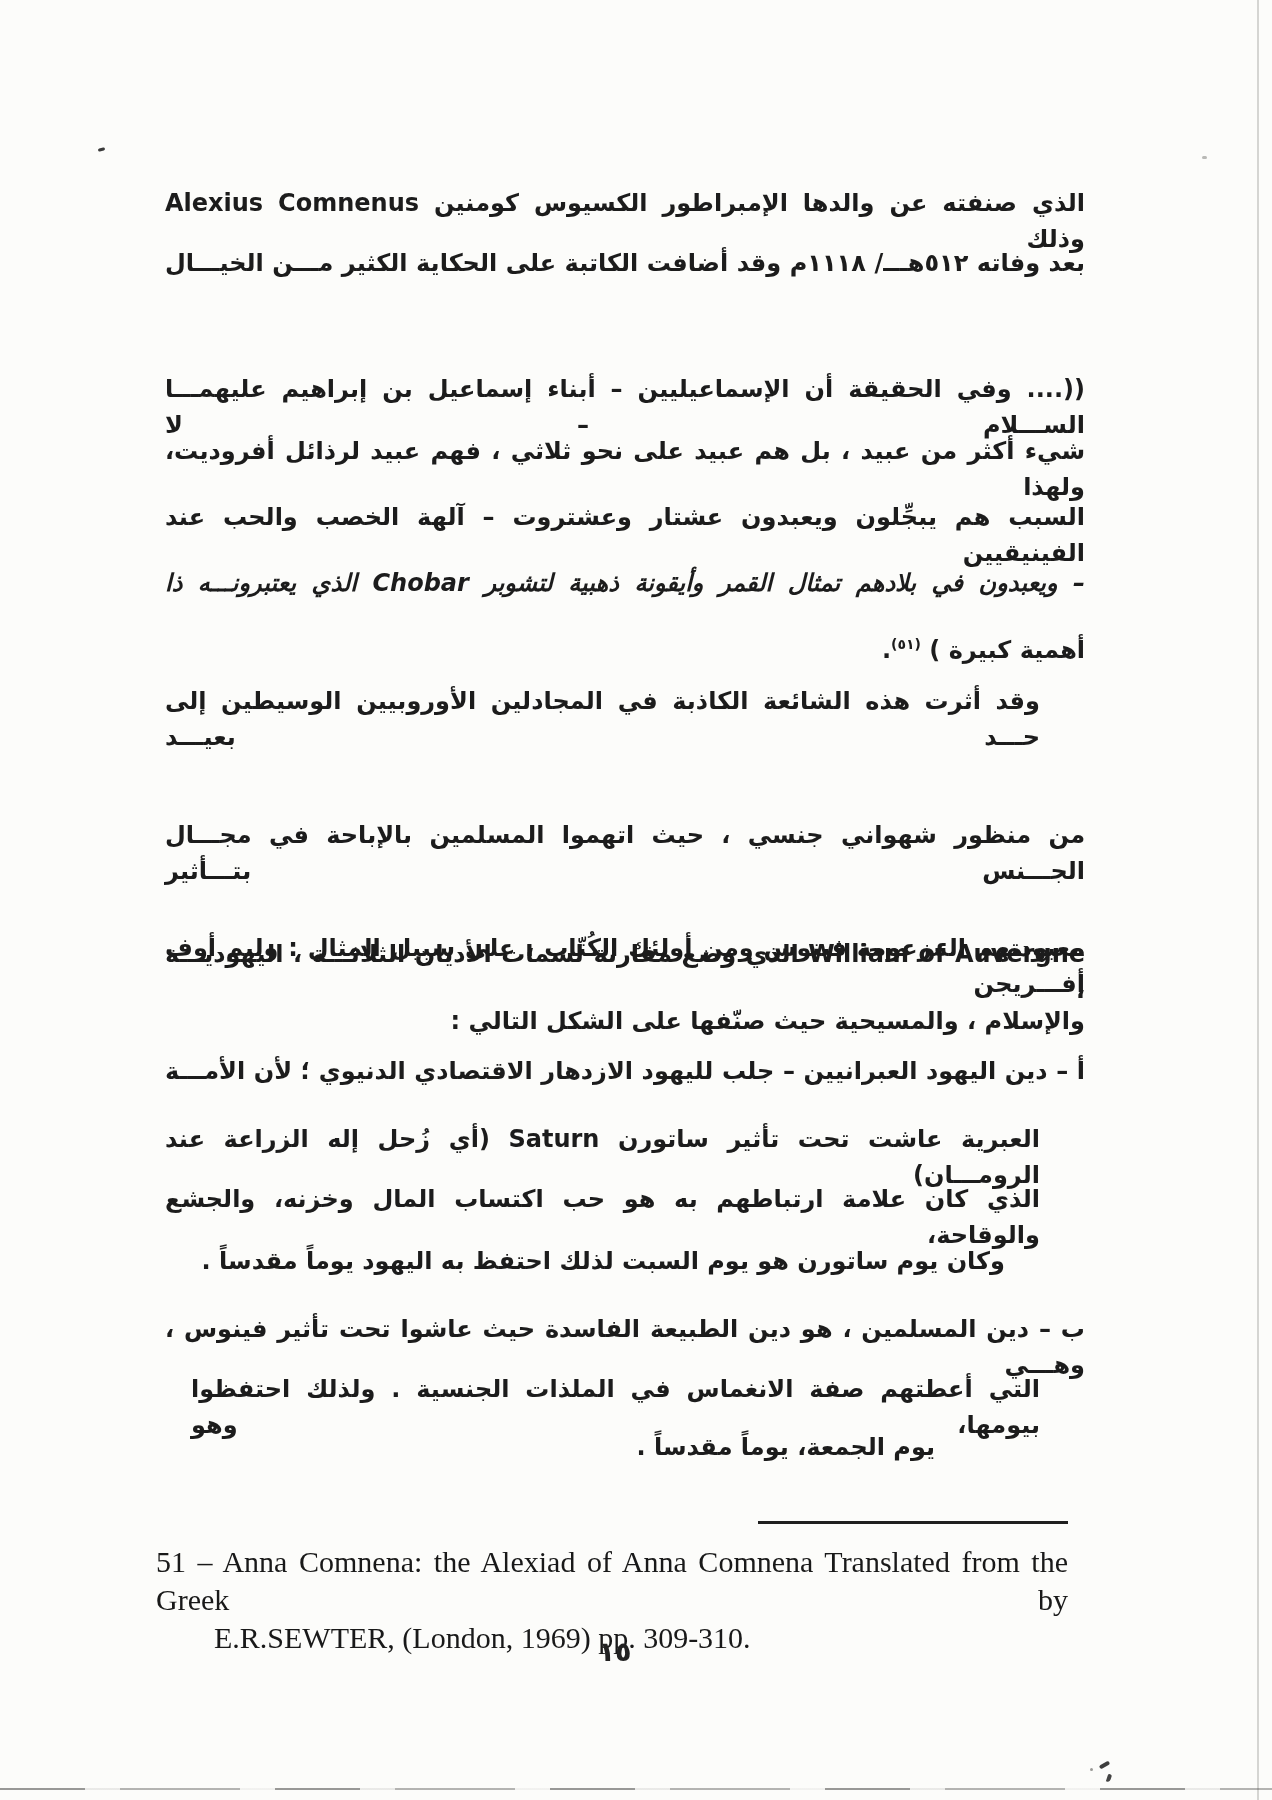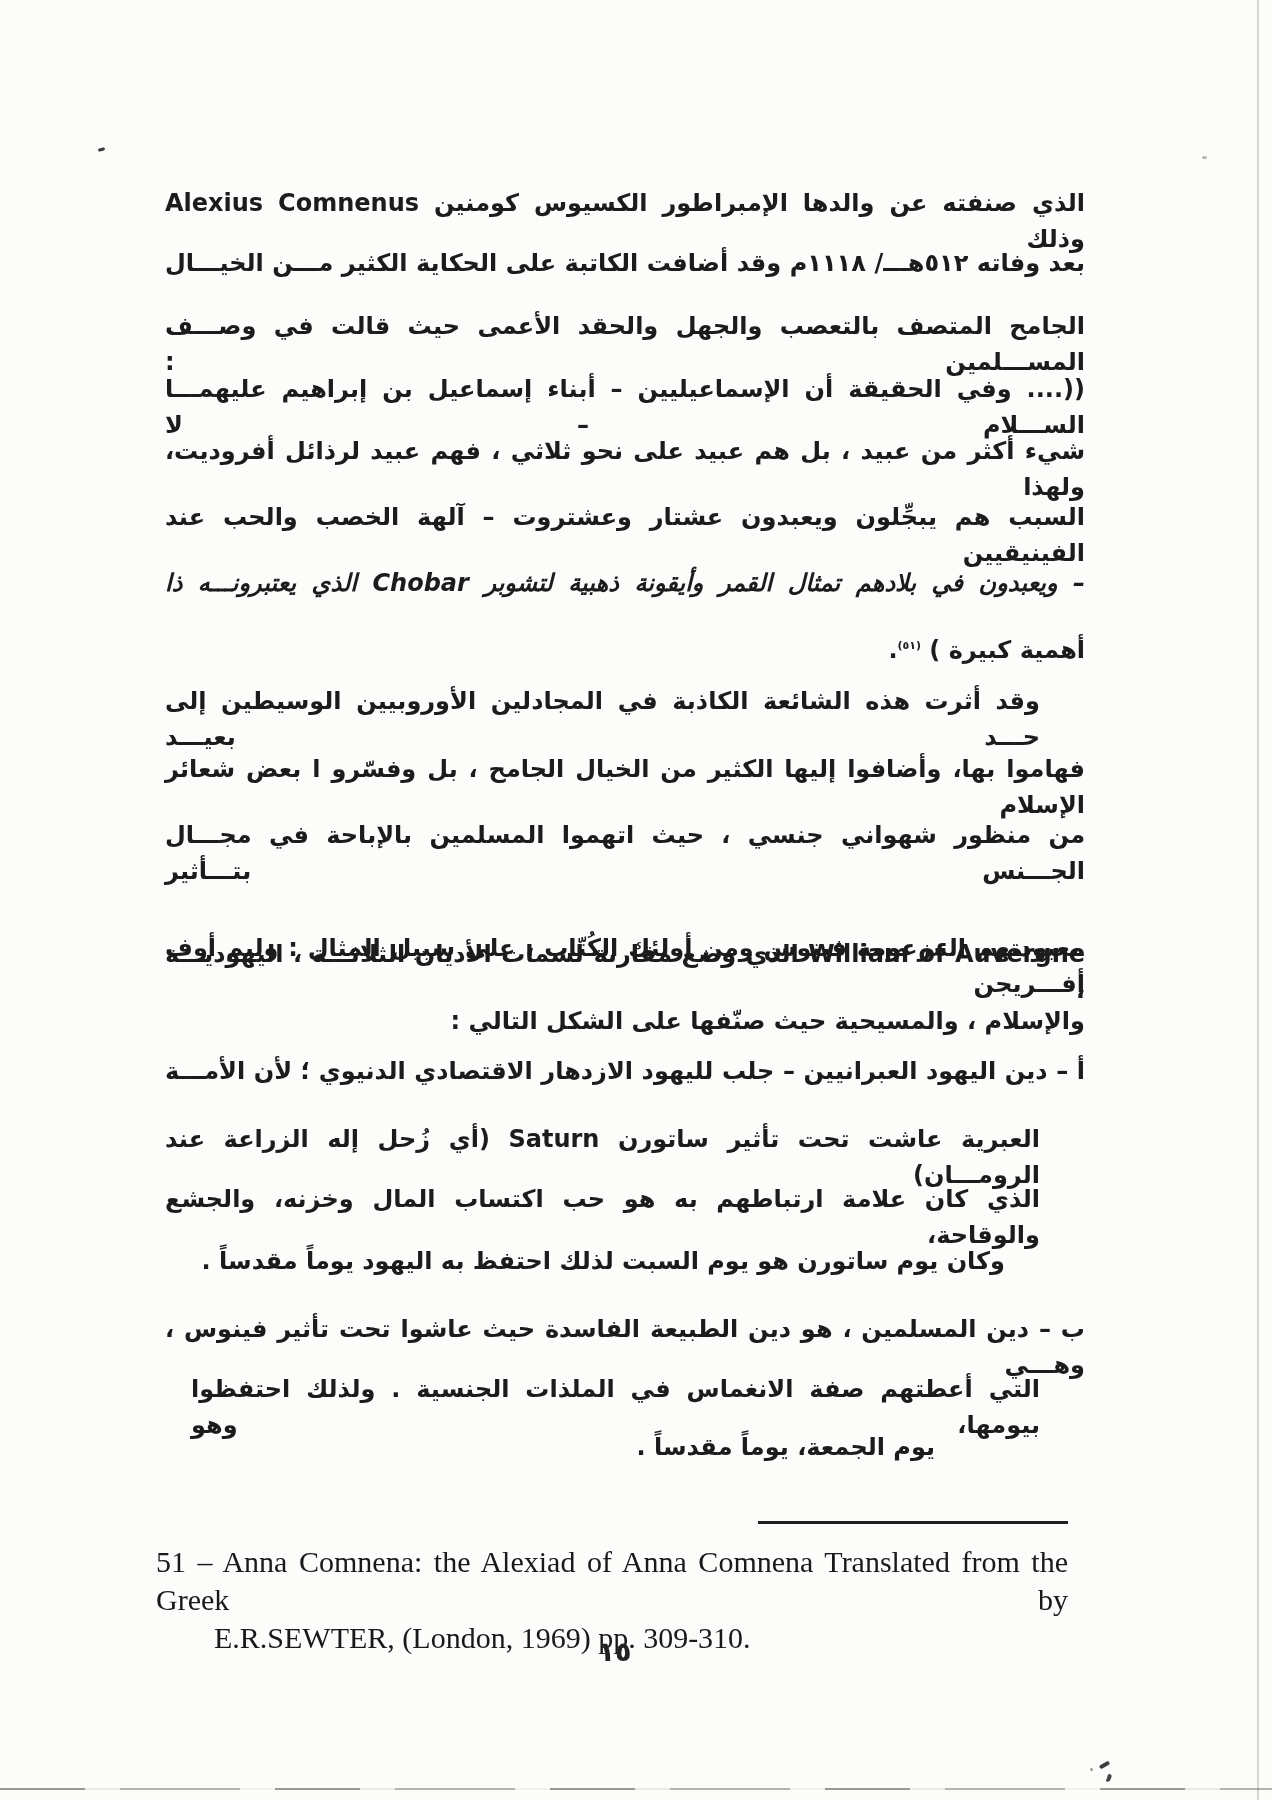--- a/index.html
+++ b/index.html
@@ -18,21 +18,21 @@
     direction:rtl;
     font-family:"DejaVu Sans",sans-serif;
     font-weight:bold;
     font-size:24px;
     line-height:36px;
     color:#1c1c1c;
     text-align:right;
   }
   .tline.j{text-align:justify;text-align-last:justify;}
   .tline sup{
-    font-size:11px;
+    font-size:14px;
     vertical-align:super;
     line-height:0;
   }
   
   .footnote-rule{
     position:absolute;left:758px;top:1521px;width:310px;height:3px;
     background:#1f1f1f;
   }
   .footnote{
     position:absolute;left:156px;top:1543px;width:912px;
@@ -70,28 +70,26 @@
   }
 </style>
 </head>
 <body>
 
 <div class="page">
 
   <div class="textblock" id="lines-container">
       <div class="tline j" dir="rtl" style="top: 185px;">الذي صنفته عن والدها الإمبراطور الكسيوس كومنين Alexius  Comnenus وذلك</div>
       <div class="tline j" dir="rtl" style="top: 245px;">بعد وفاته ٥١٢هـــ/ ١١١٨م وقد أضافت الكاتبة على الحكاية الكثير مـــن الخيـــال</div>
-      <div class="tline j" dir="rtl" style="top: 308px;">الجامح المتصف بالتعصب والجهل والحقد الأعمى حيث قالت في وصـــف المســـلمين :</div>
       <div class="tline j" dir="rtl" style="top: 371px;">((.... وفي الحقيقة أن الإسماعيليين – أبناء إسماعيل بن إبراهيم عليهمـــا الســـلام – لا</div>
       <div class="tline j" dir="rtl" style="top: 433px;">شيء أكثر من عبيد ، بل هم عبيد على نحو ثلاثي ، فهم عبيد لرذائل أفروديت، ولهذا</div>
       <div class="tline j" dir="rtl" style="top: 499px;">السبب هم يبجِّلون ويعبدون عشتار وعشتروت – آلهة الخصب والحب عند الفينيقيين</div>
       <div class="tline j" dir="rtl" style="top: 565px; font-style: italic;">– ويعبدون في بلادهم تمثال القمر وأيقونة ذهبية لتشوبر Chobar الذي يعتبرونـــه ذا</div>
       <div class="tline" dir="rtl" style="top: 632px;"><span>أهمية كبيرة ) </span><sup>(٥١)</sup><span>.</span></div>
       <div class="tline j" dir="rtl" style="top: 683px; padding-right: 45px;">وقد أثرت هذه الشائعة الكاذبة في المجادلين الأوروبيين الوسيطين إلى حـــد بعيـــد</div>
-      <div class="tline j" dir="rtl" style="top: 751px;">فهاموا بها، وأضافوا إليها الكثير من الخيال الجامح ، بل وفسّرو ا بعض شعائر الإسلام</div>
       <div class="tline j" dir="rtl" style="top: 817px;">من منظور شهواني جنسي ، حيث اتهموا المسلمين بالإباحة في مجـــال الجـــنس بتـــأثير</div>
       <div class="tline j" dir="rtl" style="top: 906px; margin-top: 24px;">معبودتهم المزعومة فينوس ومن أولئك الكُتّاب ، على سبيل المثال : وليم أوف أفـــريجن</div>
       <div class="tline j" dir="rtl" style="top: 936px;">William of Auvergne الذي وضع مقارنة لسمات الأديان الثلاثـــة ، اليهوديـــة ،</div>
       <div class="tline" dir="rtl" style="top: 1003px;">والإسلام ، والمسيحية حيث صنّفها على الشكل التالي :</div>
       <div class="tline j" dir="rtl" style="top: 1053px;">أ – دين اليهود العبرانيين – جلب لليهود الازدهار الاقتصادي الدنيوي ؛ لأن الأمـــة</div>
       <div class="tline j" dir="rtl" style="top: 1121px; padding-right: 45px;">العبرية عاشت تحت تأثير ساتورن Saturn (أي زُحل إله الزراعة عند الرومـــان)</div>
       <div class="tline j" dir="rtl" style="top: 1181px; padding-right: 45px;">الذي كان علامة ارتباطهم به هو حب اكتساب المال وخزنه، والجشع والوقاحة،</div>
       <div class="tline" dir="rtl" style="top: 1243px; padding-right: 80px;">وكان يوم ساتورن هو يوم السبت لذلك احتفظ به اليهود يوماً مقدساً .</div>
       <div class="tline j" dir="rtl" style="top: 1311px;">ب – دين المسلمين ، هو دين الطبيعة الفاسدة حيث عاشوا تحت تأثير فينوس ، وهـــي</div>
       <div class="tline j" dir="rtl" style="top: 1371px; padding-right: 45px; margin-left: 26px;">التي أعطتهم صفة الانغماس في الملذات الجنسية . ولذلك احتفظوا بيومها، وهو</div>

